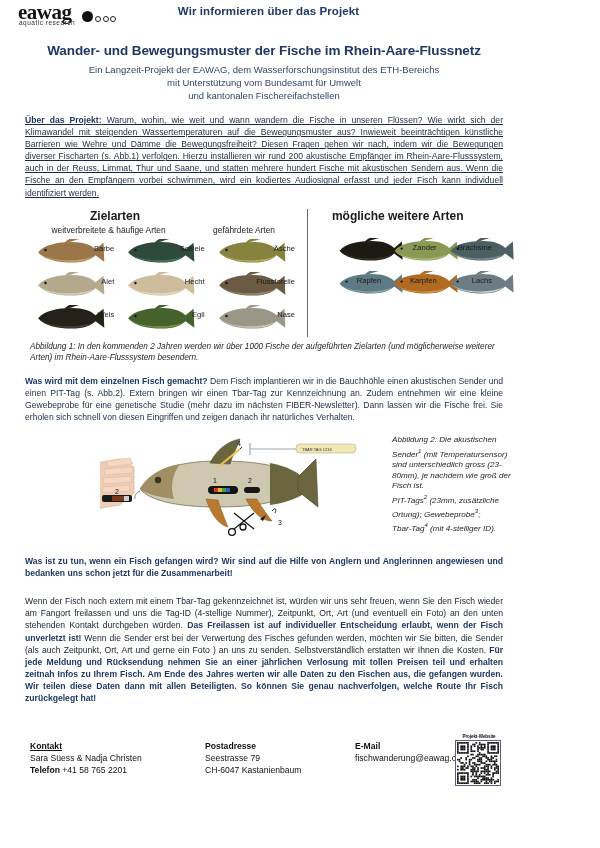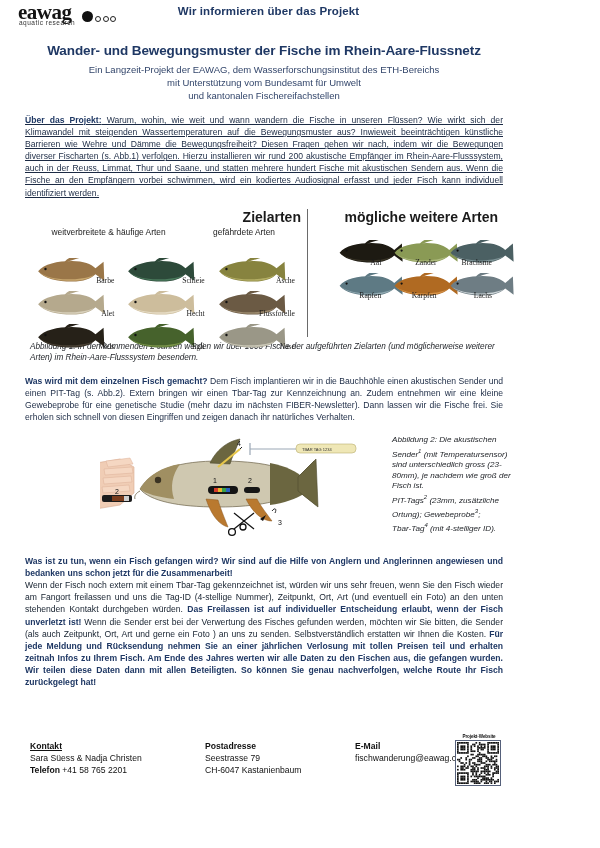--- a/index.html
+++ b/index.html
@@ -137,32 +137,32 @@
     position: relative;
     padding-right: 6px;
   }
   .fig1-right {
     width: 38%;
     position: relative;
     border-left: 1.2px solid #6a6a6a;
     padding-left: 24px;
   }
   .group-title {
-    text-align: right;
-    font-size: 14px;
+    text-align: left;
+    font-size: 12px;
     font-weight: bold;
     color: #1a1a1a;
     margin-bottom: 2px;
   }
   .group-title.offset-left { margin-left: 60px; }
   .sub-heads {
     display: flex;
     font-size: 8.4px;
     color: #1a1a1a;
-    margin-bottom: 19px;
+    margin-bottom: 2px;
   }
   .sub-heads span:first-child {
     flex: 0 0 58%;
     text-align: center;
   }
   .sub-heads span:last-child {
     flex: 1;
     text-align: center;
   }
   .fish-grid {
@@ -172,26 +172,25 @@
   }
   .fish-grid.two {
     grid-template-columns: 1fr 1fr 1fr;
   }
   .fish-cell {
     height: 33px;
     position: relative;
   }
   .fish-name {
     position: absolute;
-    bottom: 4px;
+    bottom: 17px;
     right: 6px;
     font-size: 7.6px;
     color: #1a1a1a;
     white-space: nowrap;
-    font-family: Liberation Serif, serif;
   }
   .fish-art {
     position: absolute;
     top: 2px;
     left: 2px;
   }
   .fig1-caption {
     margin: 4px 30px 0 30px;
     font-size: 8.2px;
     font-style: italic;
@@ -531,21 +530,21 @@
       <div>Fisch ist.</div>
       <div><span>PIT-Tags</span><sup>2</sup><span> (23mm, zusätzliche</span></div>
       <div><span>Ortung); Gewebeprobe</span><sup>3</sup><span>;</span></div>
       <div><span>Tbar-Tag</span><sup>4</sup><span> (mit 4-stelliger ID).</span></div>
     </div>
   </div>
 
   <p class="body-text" style="margin-top:10px">
     <span class="lead">Was ist zu tun, wenn ein Fisch gefangen wird?</span><span class="lead"> Wir sind auf die Hilfe von Anglern und Anglerinnen angewiesen und bedanken uns schon jetzt für die Zusammenarbeit!</span>
   </p>
-  <p class="body-text dark" style="margin-top:0">
+  <p class="body-text dark" style="margin-top:16px">
     <span>Wenn der Fisch noch extern mit einem Tbar-Tag gekennzeichnet ist, würden wir uns sehr freuen, wenn Sie den Fisch wieder am Fangort freilassen und uns die Tag-ID (4-stellige Nummer), Zeitpunkt, Ort, Art (und eventuell ein Foto) an den unten stehenden Kontakt durchgeben würden. </span><span class="lead">Das Freilassen ist auf individueller Entscheidung erlaubt, wenn der Fisch unverletzt ist!</span><span> Wenn die Sender erst bei der Verwertung des Fisches gefunden werden, möchten wir Sie bitten, die Sender (als auch Zeitpunkt, Ort, Art und gerne ein Foto ) an uns zu senden. Selbstverständlich erstatten wir Ihnen die Kosten. </span><span class="lead">Für jede Meldung und Rücksendung nehmen Sie an einer jährlichen Verlosung mit tollen Preisen teil und erhalten zeitnah Infos zu Ihrem Fisch. Am Ende des Jahres werten wir alle Daten zu den Fischen aus, die gefangen wurden. Wir teilen diese Daten dann mit allen Beteiligten. So können Sie genau nachverfolgen, welche Route Ihr Fisch zurückgelegt hat!</span>
   </p>
 
   <div class="contact">
     <div class="col1">
       <div class="head ul">Kontakt</div>
       <div>Sara Süess &amp; Nadja Christen</div>
       <div><b>Telefon</b><span> +41 58 765 2201</span></div>
     </div>
     <div class="col2">

